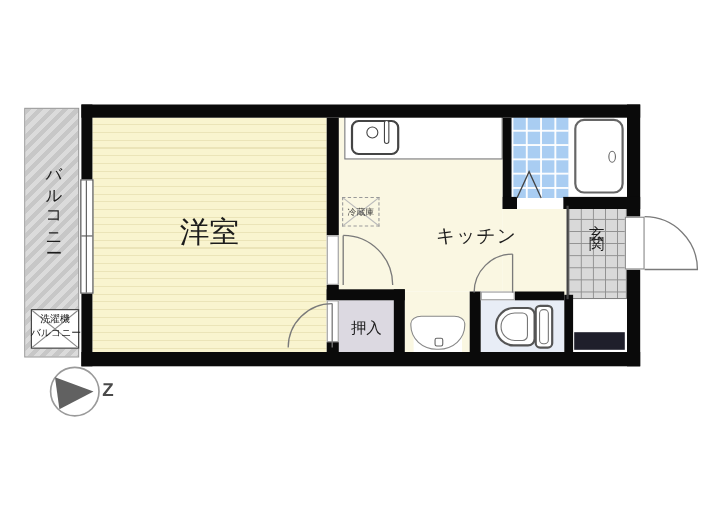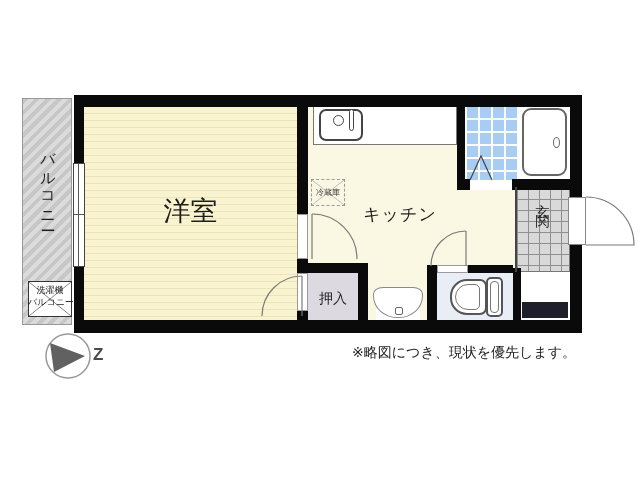--- a/index.html
+++ b/index.html
@@ -152,19 +152,18 @@
 
     <polyline points="470,180 481,156 492,180" stroke="#444" fill="none" stroke-width="1.2"></polyline>
 
     <g>
       <circle cx="68" cy="356" r="22" stroke="#9a9a9a" stroke-width="1.5" fill="none"></circle>
       <polygon points="50,343 85,356 54,372" fill="#616161"></polygon>
     </g>
   </svg>
 
   <div class="abs label" style="left:84px;top:193px;width:213px;text-align:center;font-size:27px;">洋室</div>
-  <div class="abs label" style="left:330px;top:203px;width:140px;text-align:center;font-size:17px;letter-spacing:1px;">キッチン</div>
+  <div class="abs label" style="left:330px;top:203px;width:140px;text-align:right;font-size:17px;letter-spacing:1px;">キッチン</div>
   <div class="abs label" style="left:308px;top:290px;width:50px;text-align:center;font-size:14px;">押入</div>
   <div class="abs label vtext" style="left:534px;top:193px;font-size:14px;letter-spacing:11px;">玄関</div>
   <div class="abs label" style="left:93px;top:345px;font-size:17px;font-weight:bold;color:#4a4a4a;">Z</div>
-  <div class="abs label" style="left:352px;top:344px;font-size:14px;color:#222;">※略図につき、現状を優先します。</div>
 
 </div>
 
 </body></html>

